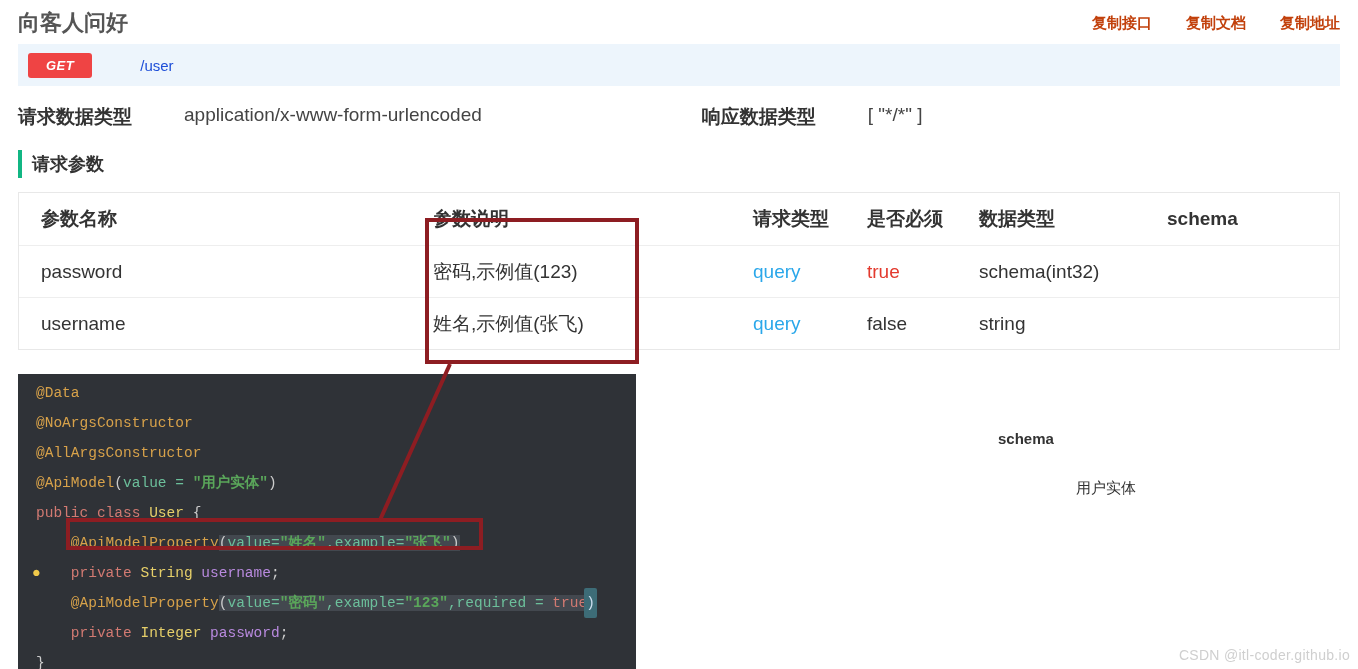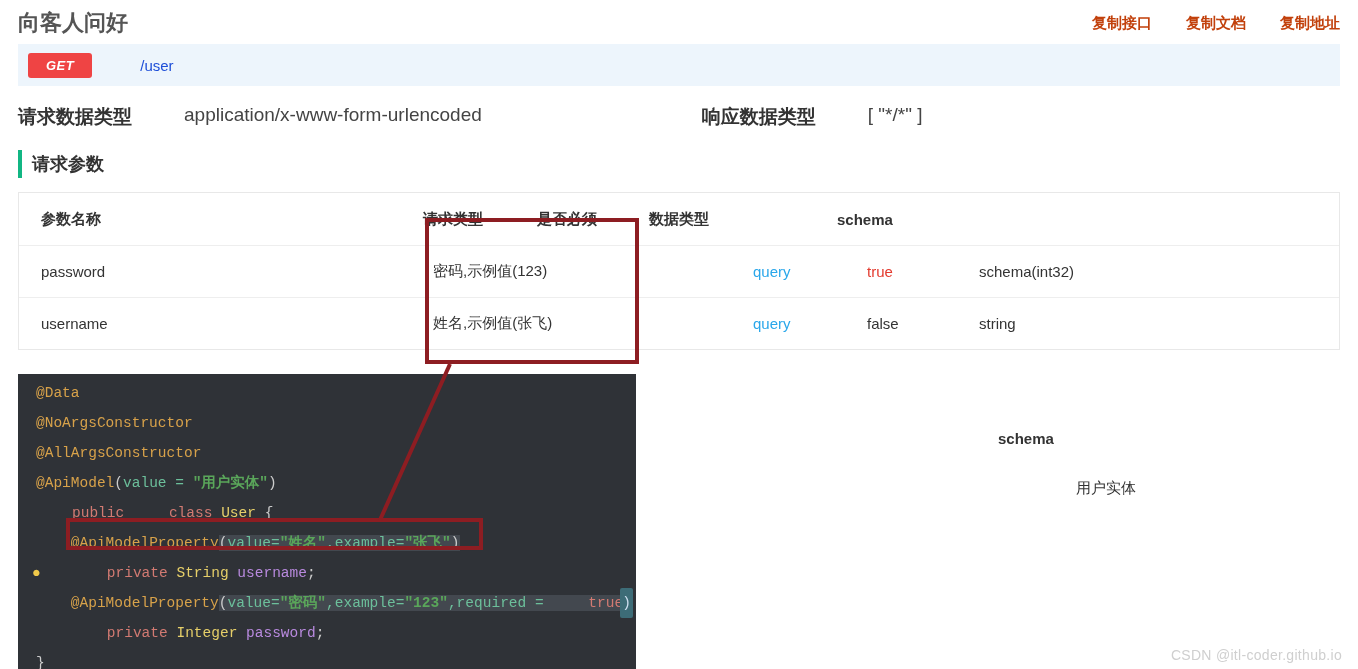--- a/index.html
+++ b/index.html
@@ -73,21 +73,21 @@
   .table {
     margin: 14px 18px 0 18px;
     border: 1px solid #e8e8e8;
     border-top: 1px solid #e8e8e8;
   }
   .trow {
     display: flex;
     align-items: center;
     height: 52px;
     border-top: 1px solid #eee;
-    font-size: 15px;
+    font-size: 19px;
     justify-content: space-between;
   }
   .trow.head { font-weight: 700; border-top: none; }
   .c-name   { width: 400px; padding-left: 22px; }
   .c-desc   { width: 330px; padding-left: 14px; }
   .c-reqtype{ width: 114px; padding-left: 4px; }
   .c-required{ width: 112px; padding-left: 4px; }
   .c-dtype  { width: 188px; padding-left: 4px; }
   .c-schema { flex:1; padding-left: 4px; }
   .blue { color: #2aa7ea; }
@@ -113,41 +113,41 @@
     font-size: 14.5px;
     line-height: 30px;
     color: #b9bcc0;
     padding: 4px 10px 4px 10px;
   }
   .c-orange { color: #d8a24a; }
   .c-yellow { color: #e6cf69; margin-top: 36px; }
   .c-green  { color: #5aa65a; font-weight: 600;}
   .c-teal   { color: #6cbf9b; }
   .c-purple { color: #b98adf; }
-  .c-red    { color: #d27a72; margin-left: 36px; }
+  .c-red    { color: #d27a72; }
   .c-white  { color: #cccccc; }
   .gutter-bulb {
     color:#f0c94a;
     position:absolute;
     left:14px;
   }
   .code .line { padding-left: 8px; white-space: pre; }
 
   .lower-right-col {
     position:absolute;
     left: 998px;
     top: 430px;
     font-size: 15px;
   }
   .lower-right-schema { font-weight:700; color:#333; }
   .lower-right-entity { margin-top: 32px; padding-left: 78px; color:#333; }
 
   .watermark {
     position: absolute;
-    right: 16px;
+    right: 8px;
     bottom: 6px;
     font-size: 14px;
     color: #cfcfcf;
     letter-spacing: .3px;
   }
   .page { position: relative; width:1358px; height:669px; overflow:hidden; }
 
   .cursor-caret {
     display:inline-block;
     background:#3d6c77;
@@ -188,20 +188,21 @@
       <div class="meta-label">响应数据类型</div>
       <div class="meta-value">[ "*/*" ]</div>
     </div>
   </div>
 
   <div class="section-title">请求参数</div>
 
   <div class="table">
     <div class="trow head">
       <div class="c-name">参数名称</div>
+      <div class="c-desc">参数说明</div>
       <div class="c-reqtype">请求类型</div>
       <div class="c-required">是否必须</div>
       <div class="c-dtype">数据类型</div>
       <div class="c-schema">schema</div>
     </div>
     <div class="trow">
       <div class="c-name">password</div>
       <div class="c-desc">密码,示例值(123)</div>
       <div class="c-reqtype blue">query</div>
       <div class="c-required red">true</div>

